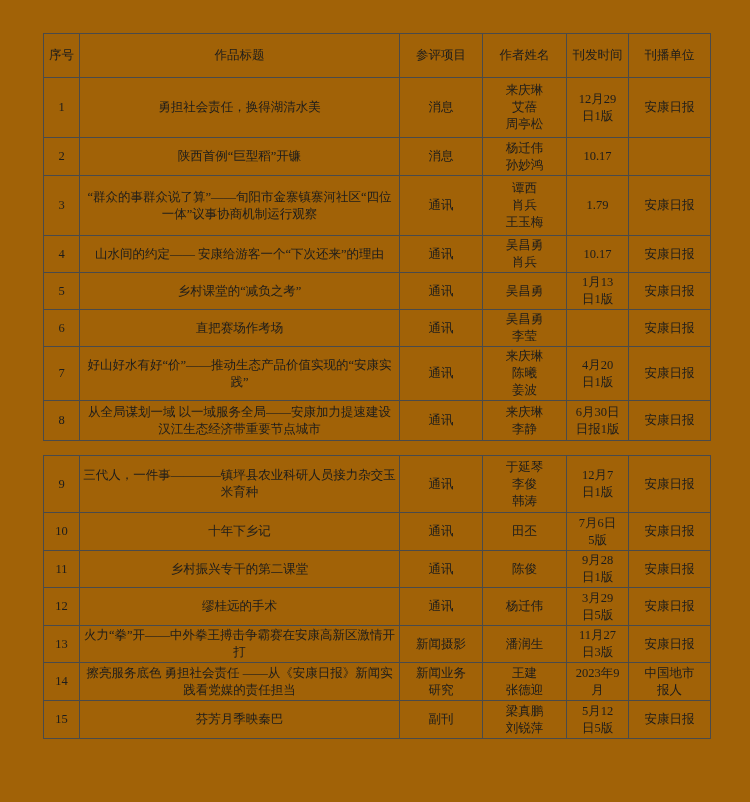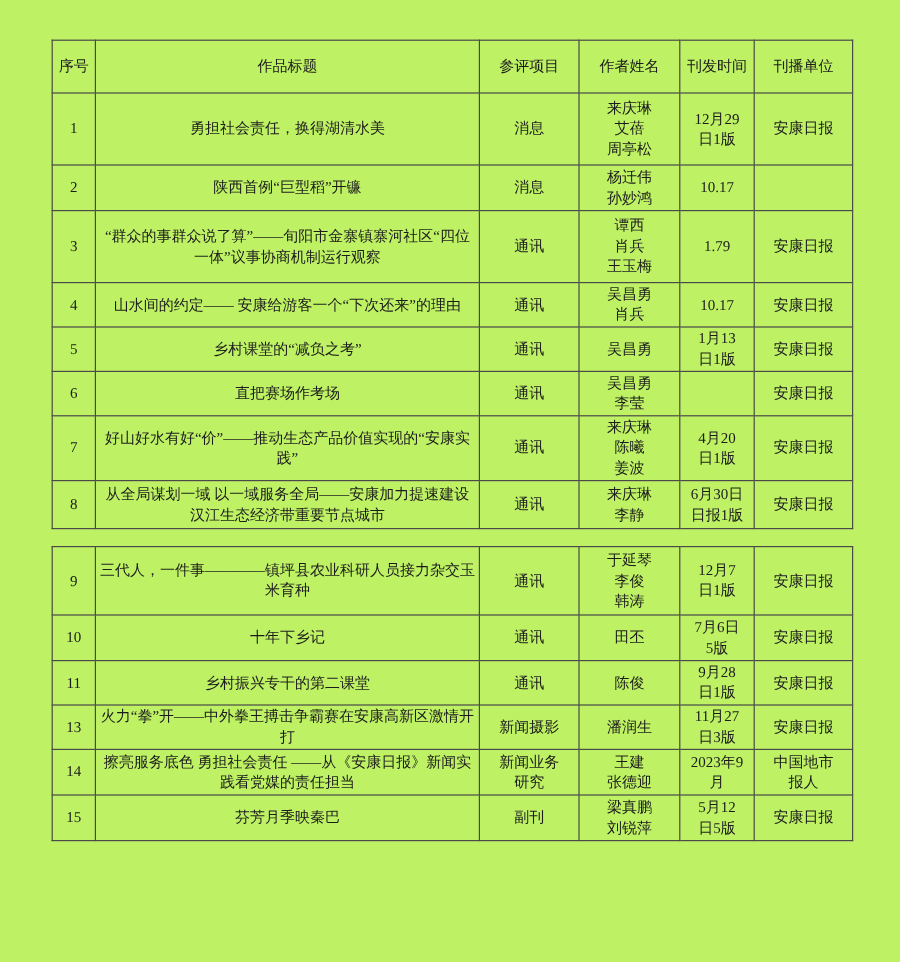--- a/index.html
+++ b/index.html
@@ -1,17 +1,17 @@
 <!DOCTYPE html>
 <html><head>
 <meta charset="utf-8">
 <style>
   html,body { margin:0; padding:0; background:#ffffff; }
   .sheet {
-    position:relative; width:750px; height:802px; background:#bef264;
+    position:relative; width:750px; height:802px; background:#a16207;
     font-family:"Liberation Serif","DejaVu Serif",serif; color:#1c1c1c;
   }
   table.awards {
     position:absolute; left:43px; border-collapse:collapse; table-layout:fixed;
     width:667px;
   }
   .t1 { top:33px; }
   .t2 { top:455px; }
   table.awards th, table.awards td {
     border:1px solid #4a4a4a;
@@ -160,20 +160,29 @@
     </tr>
     <tr style="height:37px">
       <td>11</td>
       <td class="title">乡村振兴专干的第二课堂</td>
       <td>通讯</td>
       <td>陈俊</td>
       <td>9月28
 日1版</td>
       <td>安康日报</td>
     </tr>
+    <tr style="height:38px">
+      <td>12</td>
+      <td class="title">缪桂远的手术</td>
+      <td>通讯</td>
+      <td>杨迁伟</td>
+      <td>3月29
+日5版</td>
+      <td>安康日报</td>
+    </tr>
     <tr style="height:37px">
       <td>13</td>
       <td class="title">火力“拳”开——中外拳王搏击争霸赛在安康高新区激情开打</td>
       <td>新闻摄影</td>
       <td>潘润生</td>
       <td>11月27
 日3版</td>
       <td>安康日报</td>
     </tr>
     <tr style="height:38px">

